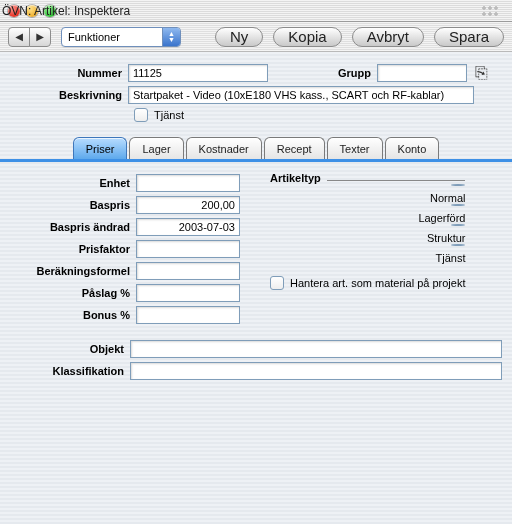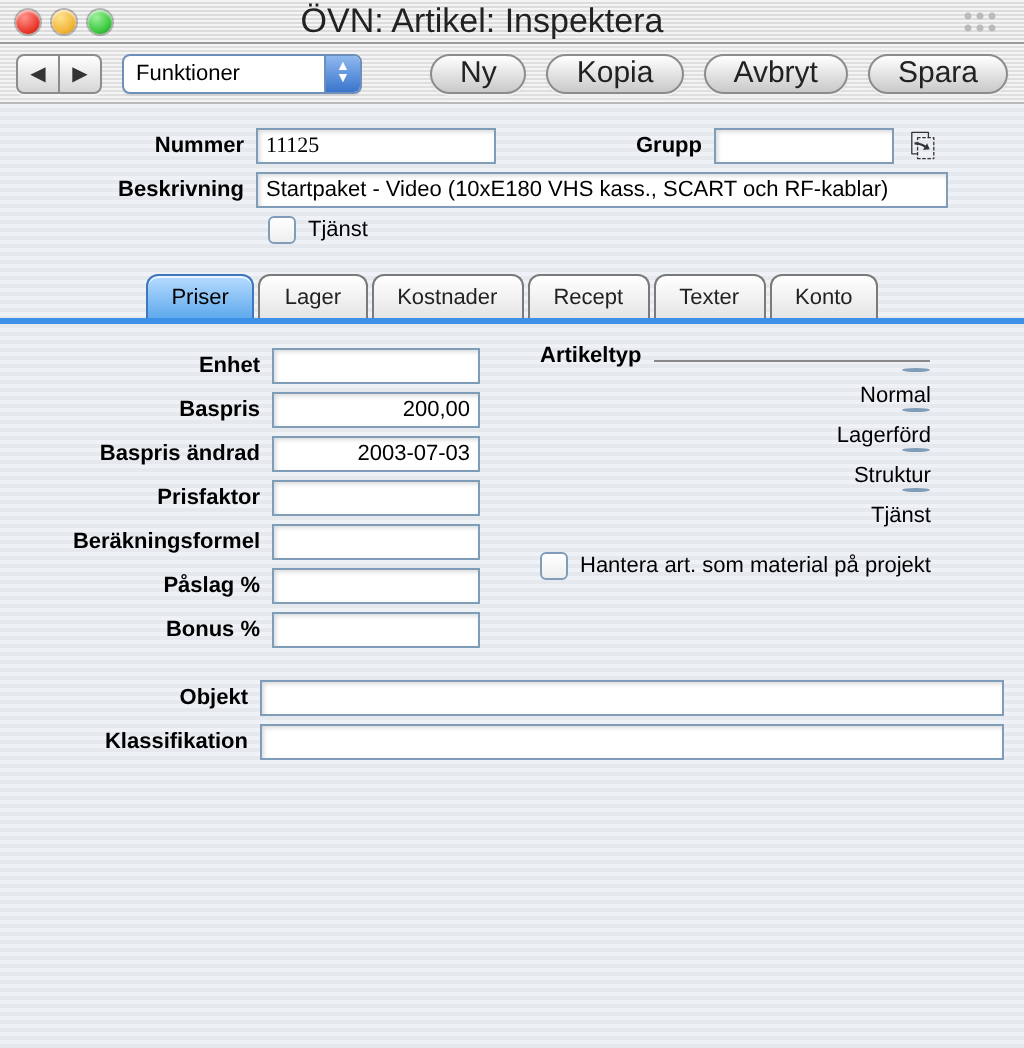--- a/index.html
+++ b/index.html
@@ -21,21 +21,21 @@
     border-bottom:1px solid #9b9b9b;
     display:flex; align-items:center;
     position:relative;
   }
   .traffic { display:flex; gap:6px; padding-left:8px; }
   .tl { width:12px; height:12px; border-radius:50%; box-shadow: inset 0 1px 1px rgba(255,255,255,.6), 0 0 0 1px rgba(0,0,0,.25); }
   .tl-red    { background: radial-gradient(circle at 35% 30%, #ff938b 0%, #e8372a 65%, #b4211a 100%); }
   .tl-yellow { background: radial-gradient(circle at 35% 30%, #ffe28c 0%, #f0b537 65%, #b7821a 100%); }
   .tl-green  { background: radial-gradient(circle at 35% 30%, #9cf09a 0%, #39c73d 65%, #1a7f1e 100%); }
   .title {
-    flex:1; text-align:center; font-size:17px; color:#222;
+    flex:1; font-size:12px; color:#222;
     margin-left:-54px; 
   }
   .grip {
     width:24px; height:14px; margin-right:8px;
     background:
       radial-gradient(circle at 4px 4px, #bbb 1.5px, transparent 2px),
       radial-gradient(circle at 10px 4px, #bbb 1.5px, transparent 2px),
       radial-gradient(circle at 16px 4px, #bbb 1.5px, transparent 2px),
       radial-gradient(circle at 4px 10px, #bbb 1.5px, transparent 2px),
       radial-gradient(circle at 10px 10px, #bbb 1.5px, transparent 2px),
@@ -97,21 +97,21 @@
   .lab-narrow { width:120px; }
   input.tx {
     height:18px;
     border:1px solid #7f9db9;
     background:#fff;
     font-size:11px;
     padding:0 4px;
     box-shadow: inset 1px 1px 2px rgba(0,0,0,.15);
   }
   .tx-s { width:90px; }
-  .tx-m { width:120px;font-family:Liberation Serif, serif; }
+  .tx-m { width:140px; }
   .tx-wide { flex:1; }
   .grp-lab { margin-left:70px; font-weight:bold; margin-right:6px; }
   .paperclip { margin-left:8px; font-size:16px; color:#333; }
   .chk { display:flex; align-items:center; gap:6px; margin-left:126px; margin-top:2px; }
   .chkbox {
     width:14px; height:14px; border:1px solid #7f9db9; border-radius:3px;
     background: linear-gradient(#fff,#eee);
   }
   
   .tabstrip {

